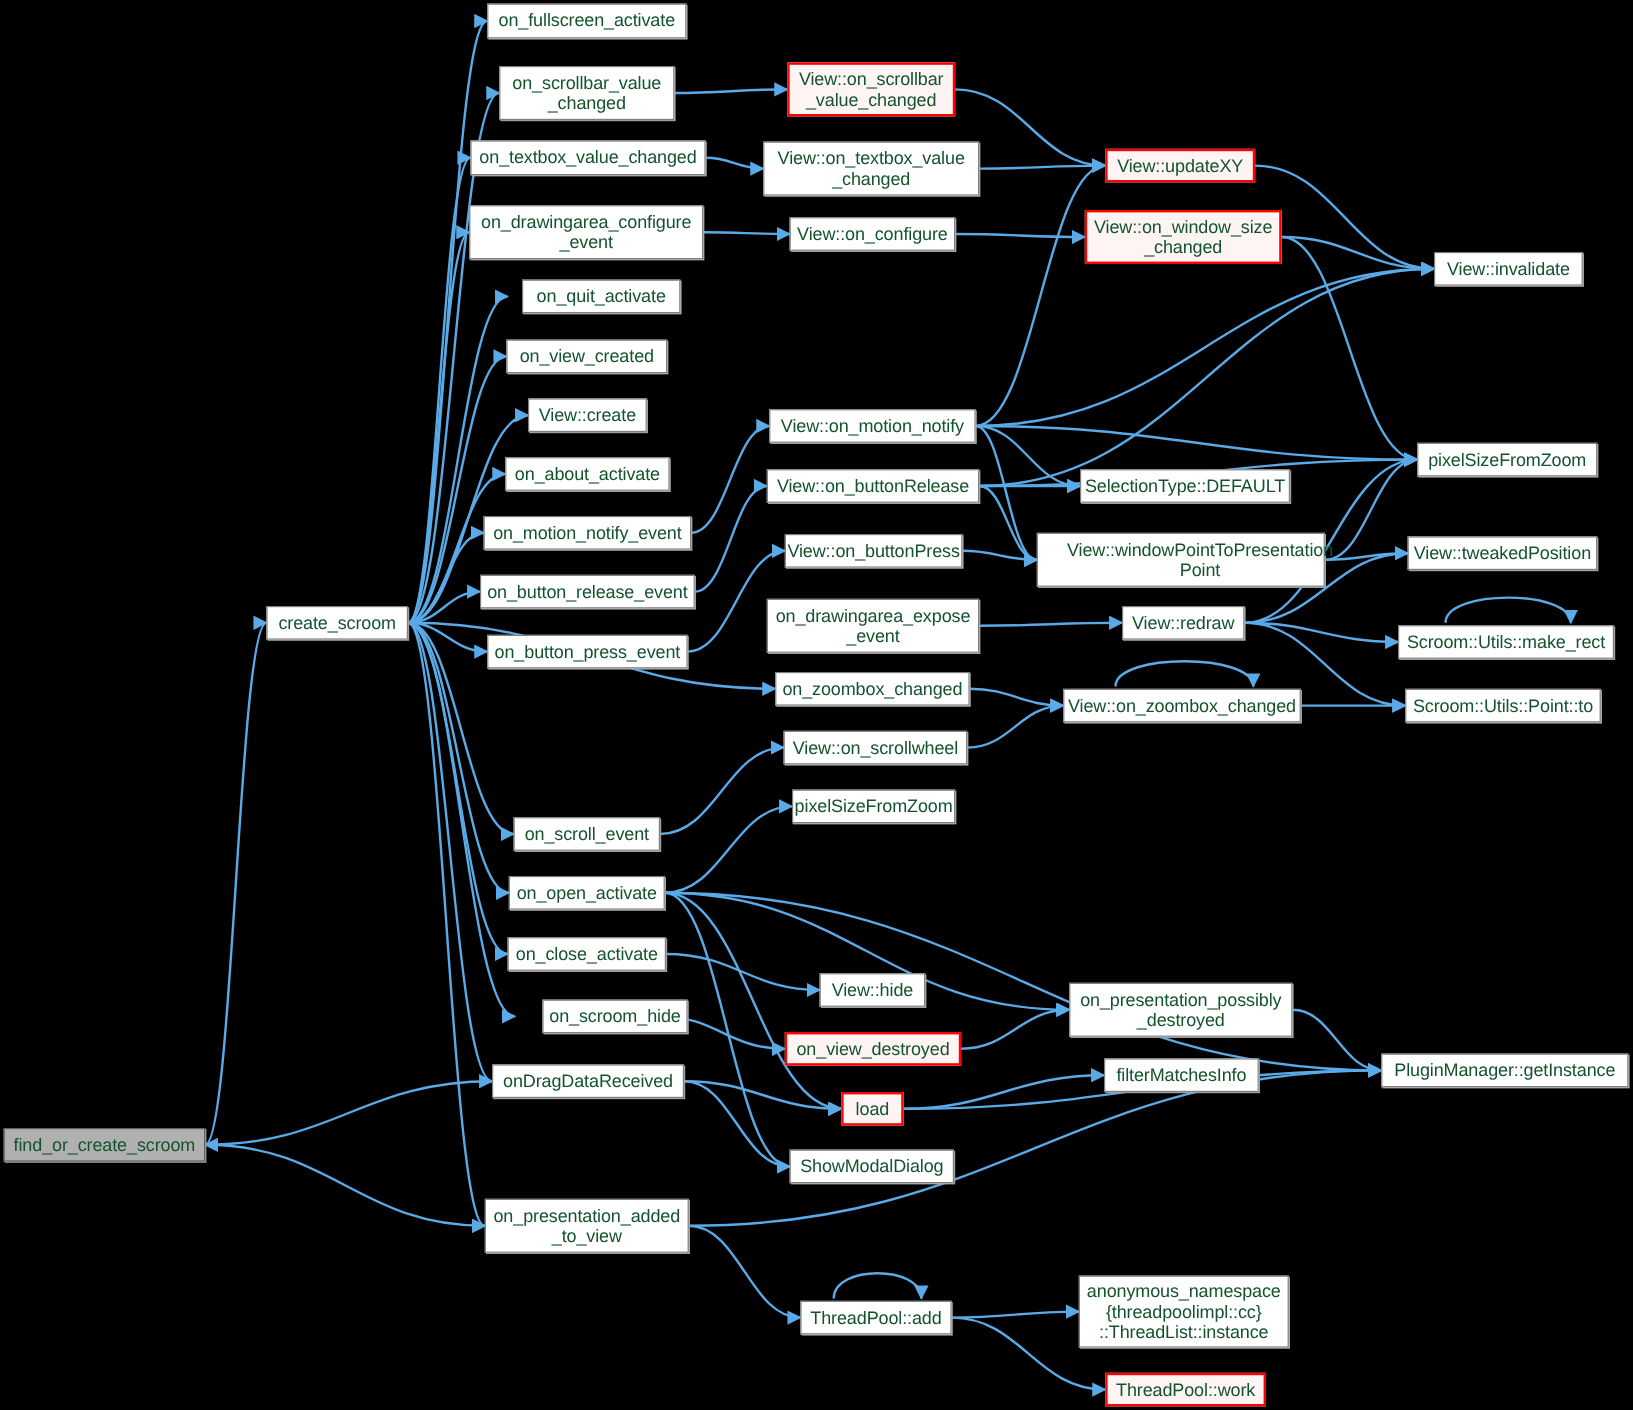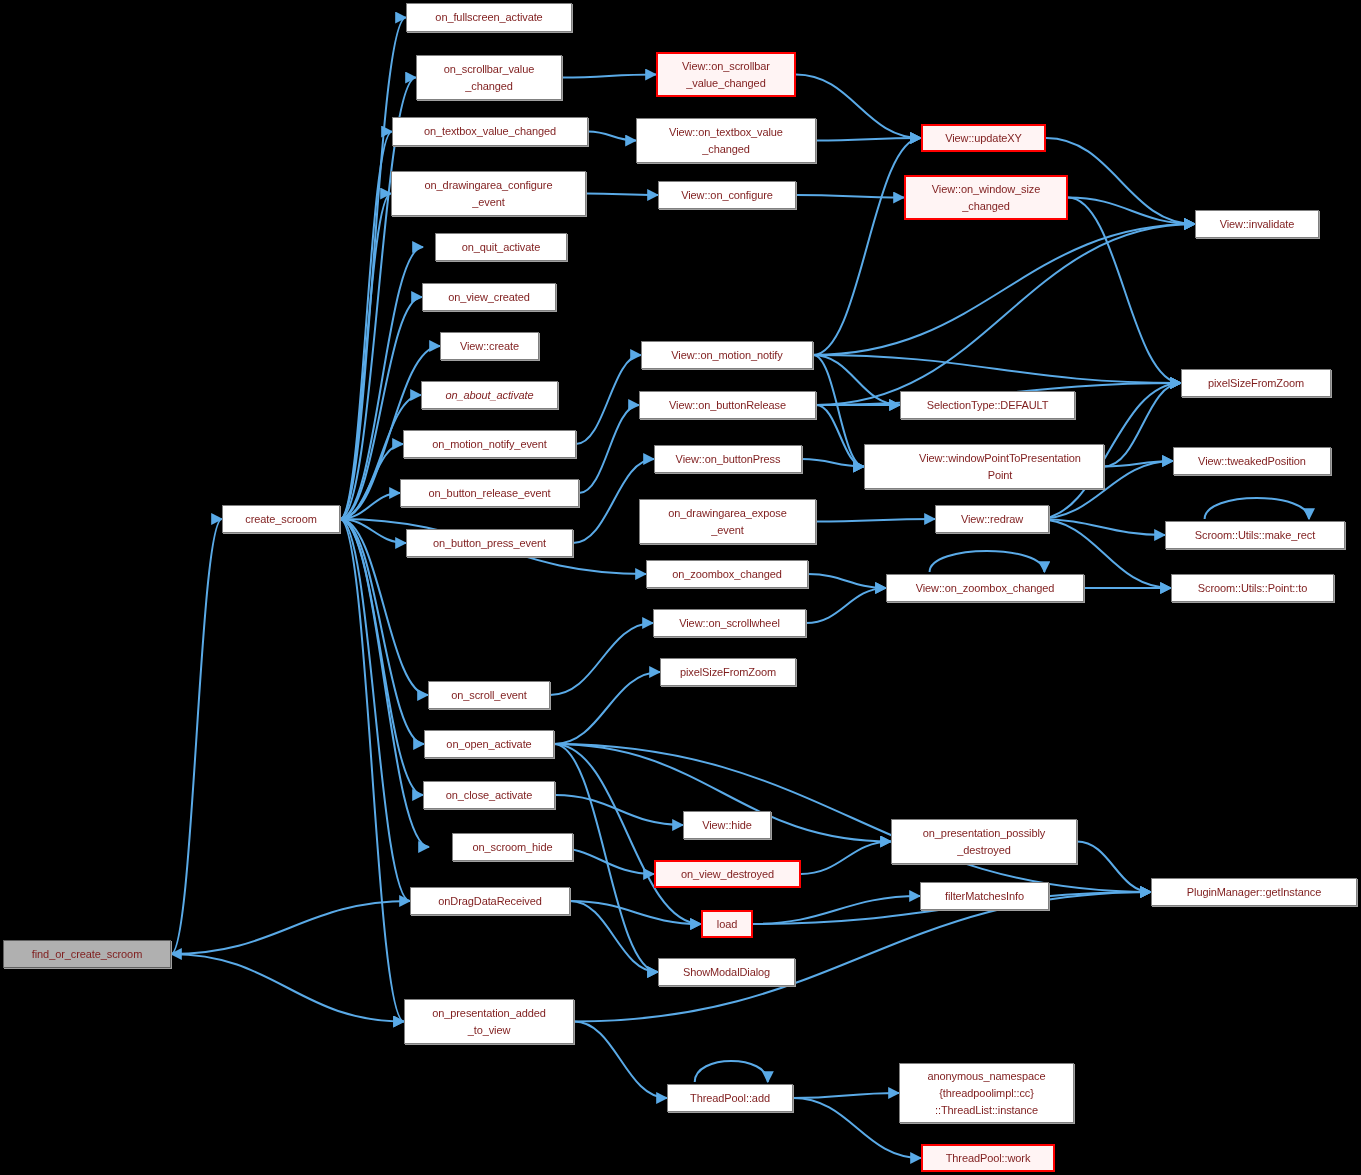--- a/index.html
+++ b/index.html
@@ -29,22 +29,22 @@
   .node {
     position: absolute;
     box-sizing: border-box;
     display: flex;
     align-items: center;
     justify-content: center;
     text-align: center;
     background: #ffffff;
     border: 1px solid #808080;
     box-shadow: 1px 1px 0 #a0a0a0;
-    color: #7f1d1d;
-    font-size: 11px;
+    color: #14532d;
+    font-size: 15px;
     line-height: 17px;
     letter-spacing: -0.1px;
     white-space: pre-line;
     padding: 1px 4px;
     z-index: 5;
   }
   .node.highlight {
     background: #fff4f4;
     border: 2px solid #ff0000;
     box-shadow: none;
@@ -155,33 +155,33 @@
 _event</div>
       <div class="node" style="left: 658px; top: 181px; width: 138px; height: 28px;">View::on_configure</div>
       <div class="node highlight" style="left: 904px; top: 175px; width: 164px; height: 45px;">View::on_window_size
 _changed</div>
       <div class="node" style="left: 1195px; top: 210px; width: 124px; height: 28px;">View::invalidate</div>
       <div class="node" style="left: 423px; top: 233px; width: 132px; height: 28px; margin-left: 12px;">on_quit_activate</div>
       <div class="node" style="left: 422px; top: 283px; width: 134px; height: 28px;">on_view_created</div>
       <div class="node" style="left: 440px; top: 332px; width: 99px; height: 28px;">View::create</div>
       <div class="node" style="left: 641px; top: 341px; width: 172px; height: 28px;">View::on_motion_notify</div>
       <div class="node" style="left: 1181px; top: 369px; width: 150px; height: 28px;">pixelSizeFromZoom</div>
-      <div class="node" style="left: 421px; top: 381px; width: 137px; height: 28px; font-style: italic;">on_about_activate</div>
+      <div class="node" style="left: 421px; top: 381px; width: 137px; height: 28px;">on_about_activate</div>
       <div class="node" style="left: 639px; top: 391px; width: 177px; height: 28px;">View::on_buttonRelease</div>
       <div class="node" style="left: 900px; top: 391px; width: 175px; height: 28px;">SelectionType::DEFAULT</div>
       <div class="node" style="left: 403px; top: 430px; width: 173px; height: 28px;">on_motion_notify_event</div>
       <div class="node" style="left: 654px; top: 445px; width: 148px; height: 28px;">View::on_buttonPress</div>
       <div class="node" style="left: 864px; top: 444px; width: 240px; height: 45px; padding-left: 36px;">View::windowPointToPresentation
 Point</div>
       <div class="node" style="left: 1173px; top: 447px; width: 158px; height: 28px;">View::tweakedPosition</div>
       <div class="node" style="left: 400px; top: 479px; width: 179px; height: 28px;">on_button_release_event</div>
       <div class="node" style="left: 222px; top: 505px; width: 118px; height: 28px;">create_scroom</div>
       <div class="node" style="left: 639px; top: 499px; width: 177px; height: 45px;">on_drawingarea_expose
 _event</div>
-      <div class="node" style="left: 935px; top: 505px; width: 114px; height: 28px;">View::redraw</div>
+      <div class="node" style="left: 935px; top: 505px; width: 102px; height: 28px;">View::redraw</div>
       <div class="node" style="left: 1165px; top: 521px; width: 180px; height: 28px;">Scroom::Utils::make_rect</div>
       <div class="node" style="left: 406px; top: 529px; width: 167px; height: 28px;">on_button_press_event</div>
       <div class="node" style="left: 646px; top: 560px; width: 162px; height: 28px;">on_zoombox_changed</div>
       <div class="node" style="left: 886px; top: 574px; width: 198px; height: 28px;">View::on_zoombox_changed</div>
       <div class="node" style="left: 1171px; top: 574px; width: 163px; height: 28px;">Scroom::Utils::Point::to</div>
       <div class="node" style="left: 653px; top: 609px; width: 153px; height: 28px;">View::on_scrollwheel</div>
       <div class="node" style="left: 660px; top: 658px; width: 136px; height: 28px;">pixelSizeFromZoom</div>
       <div class="node" style="left: 428px; top: 681px; width: 122px; height: 28px;">on_scroll_event</div>
       <div class="node" style="left: 424px; top: 730px; width: 130px; height: 28px;">on_open_activate</div>
       <div class="node" style="left: 423px; top: 781px; width: 132px; height: 28px;">on_close_activate</div>

